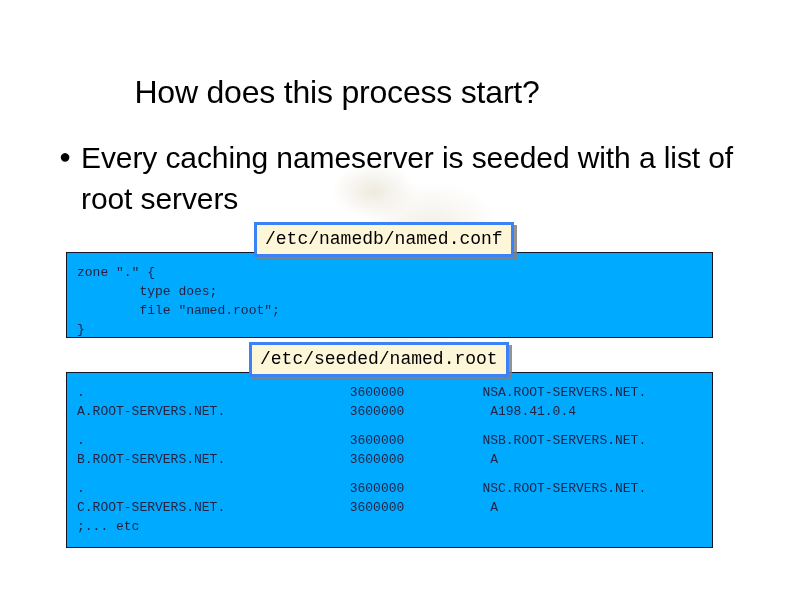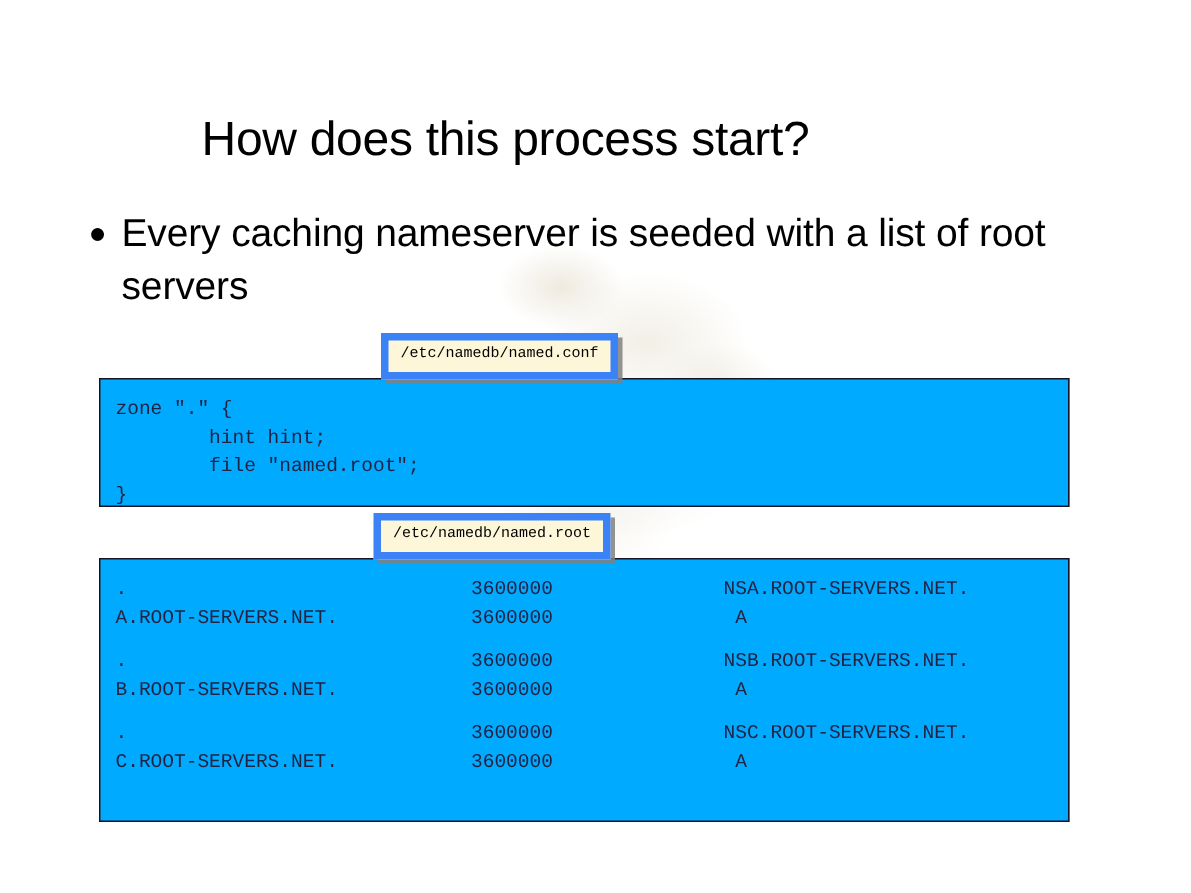--- a/index.html
+++ b/index.html
@@ -59,33 +59,33 @@
   .bullet-marker {
     width: 22px;
     flex: 0 0 22px;
     font-size: 20px;
     line-height: 36px;
     text-align: left;
     padding-left: 4px;
   }
   .bullet-text {
     flex: 1 1 auto;
-    font-size: 26px;
+    font-size: 30px;
     line-height: 1.35;
     letter-spacing: -0.1px;
   }
 
   
   .file-label {
     position: absolute;
     background: #fdf6d8;
-    border: 5px solid #3b82f6;
+    border: 3px solid #3b82f6;
     box-shadow: 3px 3px 0 rgba(128,128,128,0.85);
     font-family: "Liberation Mono", "DejaVu Sans Mono", monospace;
-    font-size: 10px;
+    font-size: 18px;
     line-height: 1;
     padding: 5px 8px 6px 8px;
     white-space: nowrap;
     z-index: 3;
   }
   #label-named-conf { left: 254px; top: 222px; }
   #label-named-root { left: 249px; top: 342px; }
 
   
   .code-panel {
@@ -124,21 +124,21 @@
     margin-bottom: 10px;
   }
   .record-group:last-of-type { margin-bottom: 0; }
   .record-line {
     display: flex;
     line-height: 19px;
     height: 19px;
     white-space: pre;
   }
   .col-name  { width: 237px; flex: 0 0 237px; }
-  .col-ttl   { width: 126px; flex: 0 0 126px; }
+  .col-ttl   { width: 126px; flex: 0 0 126px; text-align: center; }
   .col-type  { width:  58px; flex: 0 0  58px; text-align: right; }
   .col-value { flex: 1 1 auto; }
   .record-trailer {
     line-height: 19px;
     height: 19px;
     white-space: pre;
   }
 </style>
 </head>
 <body>
@@ -149,40 +149,41 @@
 
 <div class="bullet-row">
   <span class="bullet-marker">●</span>
   <span class="bullet-text">Every caching nameserver is seeded with a list of root servers</span>
 </div>
 
 <div class="file-label" id="label-named-conf">/etc/namedb/named.conf</div>
 
 <div class="code-panel" id="panel-named-conf">
   <div class="code-line">zone "." {</div>
-  <div class="code-line">        hint hint;</div>
+  <div class="code-line">        type does;</div>
   <div class="code-line">        file "named.root";</div>
   <div class="code-line">}</div>
 </div>
 
-<div class="file-label" id="label-named-root">/etc/namedb/named.root</div>
+<div class="file-label" id="label-named-root">/etc/seeded/named.root</div>
 
 <div class="code-panel" id="panel-named-root">
 
   <div class="record-group">
     <div class="record-line">
       <span class="col-name">.</span>
       <span class="col-ttl">3600000</span>
       <span class="col-type">NS</span>
       <span class="col-value">A.ROOT-SERVERS.NET.</span>
     </div>
     <div class="record-line">
       <span class="col-name">A.ROOT-SERVERS.NET.</span>
       <span class="col-ttl">3600000</span>
       <span class="col-type">A</span>
+      <span class="col-value">198.41.0.4</span>
     </div>
   </div>
 
   <div class="record-group">
     <div class="record-line">
       <span class="col-name">.</span>
       <span class="col-ttl">3600000</span>
       <span class="col-type">NS</span>
       <span class="col-value">B.ROOT-SERVERS.NET.</span>
     </div>
@@ -198,15 +199,16 @@
       <span class="col-name">.</span>
       <span class="col-ttl">3600000</span>
       <span class="col-type">NS</span>
       <span class="col-value">C.ROOT-SERVERS.NET.</span>
     </div>
     <div class="record-line">
       <span class="col-name">C.ROOT-SERVERS.NET.</span>
       <span class="col-ttl">3600000</span>
       <span class="col-type">A</span>
     </div>
+    <div class="record-trailer">;... etc</div>
   </div>
 
 </div>
 
 </body></html>

